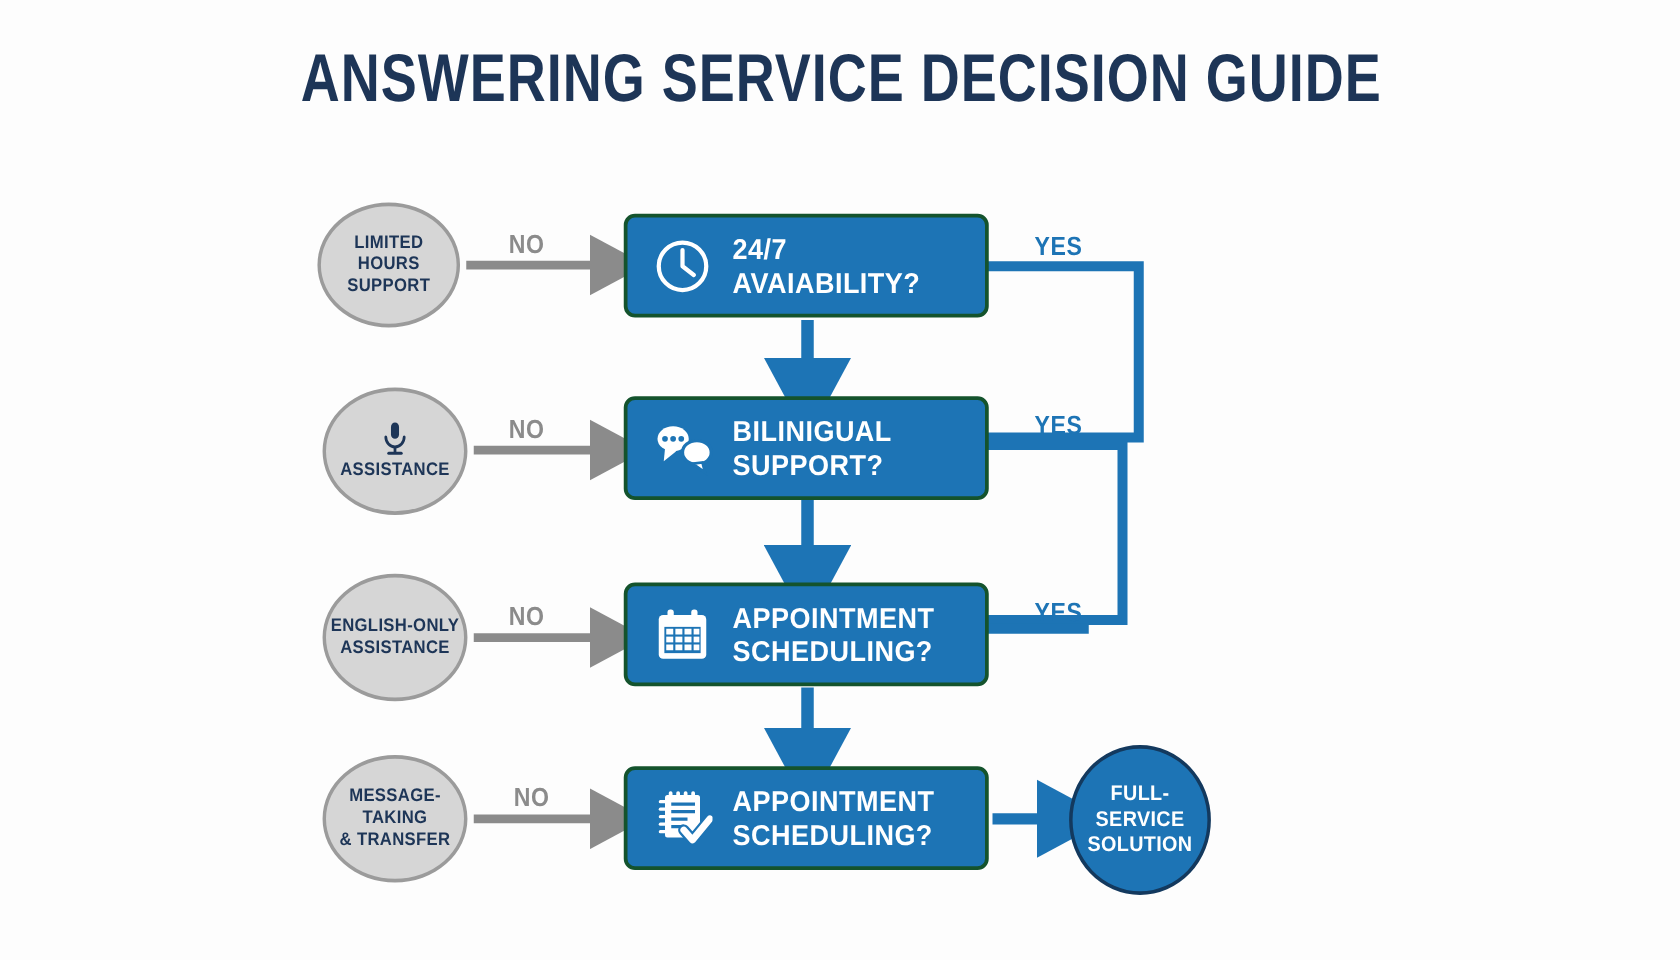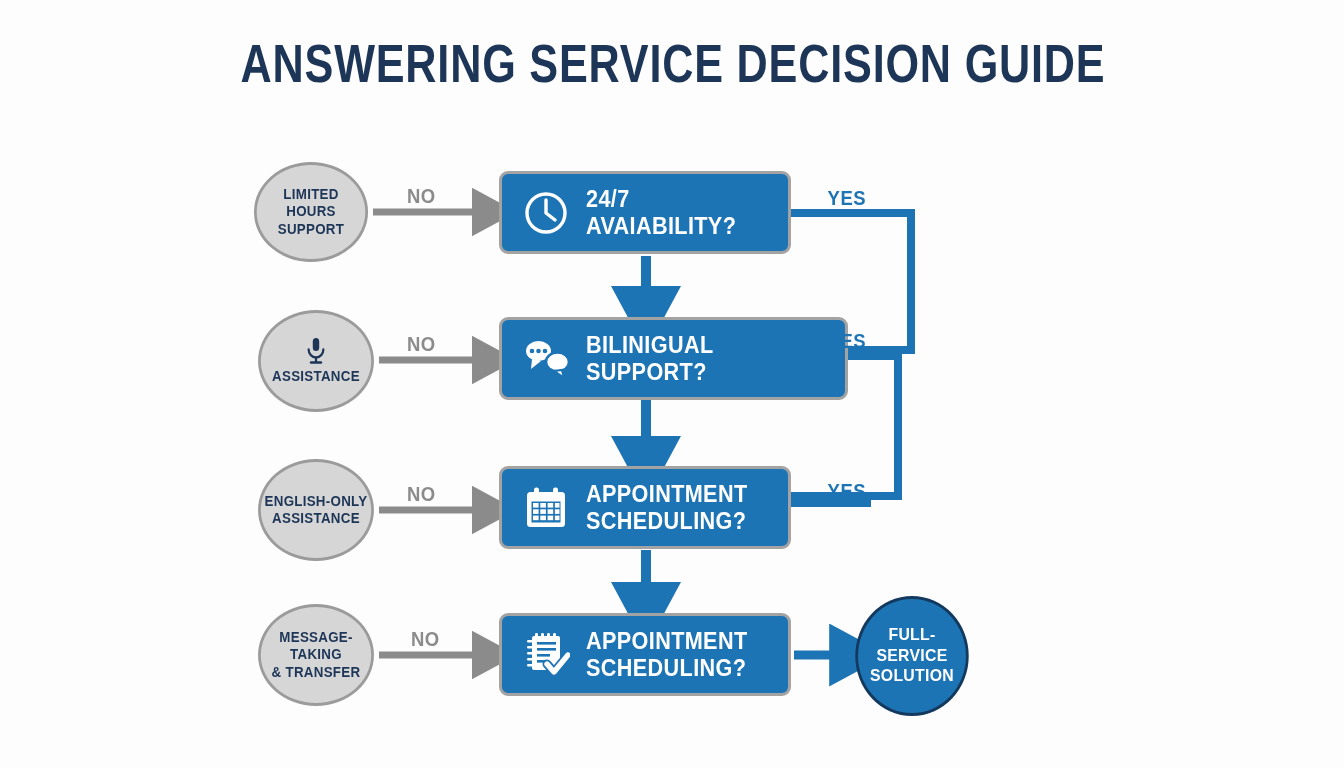--- a/index.html
+++ b/index.html
@@ -46,21 +46,21 @@
     text-align:center;
     letter-spacing:0.3px;
     transform:scaleX(0.92);
   }
   .gcircle .lbl{display:block;}
 
   
   .dbox{
     position:absolute;
     background:#1d74b5;
-    border:3px solid #a3a3a3;
+    border:3px solid #14532d;
     border-radius:9px;
     box-sizing:border-box;
     display:flex;align-items:center;
     padding-left:18px;
   }
   .dbox .bicon{
     width:52px;height:52px;flex:0 0 52px;
     display:flex;align-items:center;justify-content:center;
     margin-right:14px;
   }
@@ -196,21 +196,21 @@
         <path d="M5 13.5 a8 8 0 0 0 16 0" fill="none" stroke="#1d3557" stroke-width="2.4" stroke-linecap="round"></path>
         <line x1="13" y1="21.5" x2="13" y2="26" stroke="#1d3557" stroke-width="2.4"></line>
         <line x1="7.5" y1="26.5" x2="18.5" y2="26.5" stroke="#1d3557" stroke-width="2.4" stroke-linecap="round"></line>
       </svg>
     </span>
     <span class="lbl">ASSISTANCE</span>
   </div>
 
   <div class="elabel no" style="left:404px;top:332px;">NO</div>
 
-  <div class="dbox" style="left:498px;top:317px;width:349px;height:83px;">
+  <div class="dbox" style="left:498px;top:317px;width:292px;height:83px;">
     <span class="bicon">
       <svg width="52" height="44" viewBox="0 0 52 44" aria-hidden="true">
         <path d="M31 14 a12.5 10 0 1 1 -25 0 a12.5 10 0 0 1 25 0 Z" fill="#ffffff"></path>
         <path d="M12 22 L11 32 L21 24 Z" fill="#ffffff"></path>
         <path d="M49 25 a11.5 9.5 0 1 0 -23 0 a11.5 9.5 0 0 0 23 0 Z" fill="#ffffff" stroke="#1d74b5" stroke-width="2.6"></path>
         <path d="M42 33 L44 41 L34 34 Z" fill="#ffffff" stroke="#1d74b5" stroke-width="2.2"></path>
         <circle cx="12" cy="14" r="2.3" fill="#1d74b5"></circle>
         <circle cx="18.5" cy="14" r="2.3" fill="#1d74b5"></circle>
         <circle cx="25" cy="14" r="2.3" fill="#1d74b5"></circle>
       </svg>

